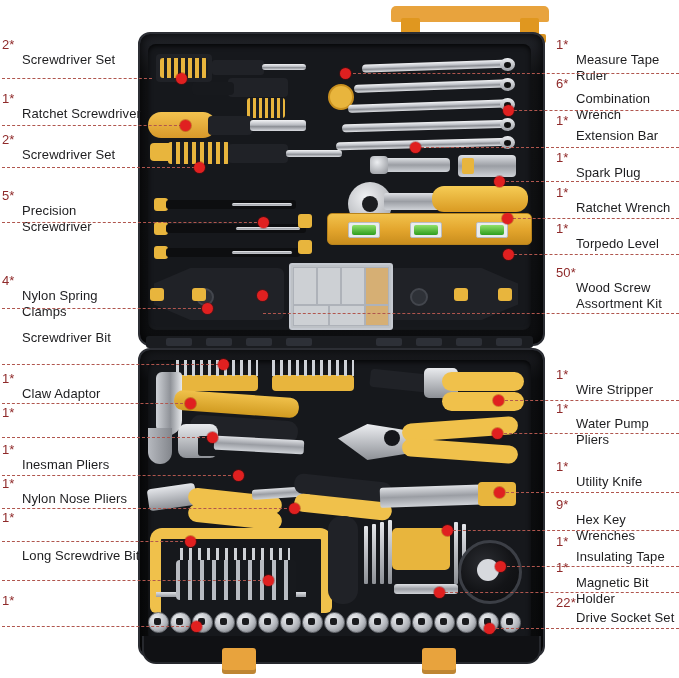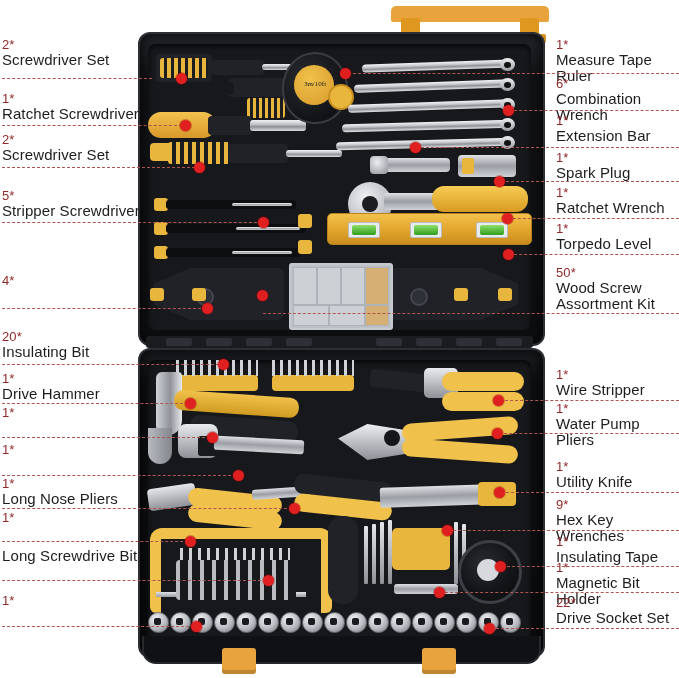--- a/index.html
+++ b/index.html
@@ -106,21 +106,21 @@
      background:radial-gradient(circle at 40% 36%,#2a2c31 0%,#131417 55%,#0c0d0f 100%);border:3px solid #3c3f46;}
   .taperoll::after{content:"";position:absolute;left:16px;top:16px;width:22px;height:22px;border-radius:50%;background:#d7d9de;}
 
   
   .saw-frame{position:absolute;left:18px;top:528px;width:160px;height:74px;border:11px solid #f0c14b;border-radius:12px 12px 6px 6px;border-bottom:none;}
   .saw-blade{position:absolute;left:24px;top:592px;width:150px;height:5px;background:linear-gradient(180deg,#dfe1e5,#9b9ea4);}
 
   
   .label{position:absolute;}
   .label .qty{color:#8f2a2a;font-size:13px;line-height:14px;letter-spacing:.1px;}
-  .label .nm{color:#1d1d1f;font-size:15px;line-height:15.5px;letter-spacing:.1px;white-space:pre-line;}
+  .label .nm{color:#1d1d1f;font-size:13px;line-height:15.5px;letter-spacing:.1px;white-space:pre-line;margin-left:20px;}
   .label.left{left:2px;width:140px;text-align:left;}
   .label.right{left:556px;width:125px;text-align:left;}
 
   .dash{position:absolute;height:0;border-top:1px dashed #b0564e;}
   .dot{position:absolute;width:11px;height:11px;border-radius:50%;background:#e02020;box-shadow:0 0 0 1px rgba(150,0,0,.35);}
 </style>
 </head>
 <body>
 
 <div id="stage">
@@ -174,24 +174,20 @@
     <div class="sh blk" style="left:22px;top:268px;width:130px;height:52px;border-radius:6px;clip-path:polygon(0 30%,28% 0,100% 0,100% 100%,28% 100%,0 70%);"></div>
     <div class="sh" style="left:64px;top:288px;width:14px;height:14px;border-radius:50%;background:#2e3137;border:2px solid #43464d;"></div>
     <div class="sh" style="left:18px;top:288px;width:14px;height:13px;background:#e8b53d;border-radius:3px;"></div>
     <div class="sh" style="left:60px;top:288px;width:14px;height:13px;background:#e8b53d;border-radius:3px;"></div>
 
     <div class="sh blk" style="left:256px;top:268px;width:130px;height:52px;border-radius:6px;clip-path:polygon(0 0,72% 0,100% 30%,100% 70%,72% 100%,0 100%);"></div>
     <div class="sh" style="left:278px;top:288px;width:14px;height:14px;border-radius:50%;background:#2e3137;border:2px solid #43464d;"></div>
     <div class="sh" style="left:322px;top:288px;width:14px;height:13px;background:#e8b53d;border-radius:3px;"></div>
     <div class="sh" style="left:366px;top:288px;width:14px;height:13px;background:#e8b53d;border-radius:3px;"></div>
 
-    <div class="tape">
-      <div class="disc"></div>
-      <div class="tapetxt">3m/10ft</div>
-    </div>
     <div class="sh" style="left:196px;top:84px;width:22px;height:22px;border-radius:50%;background:#e8b53d;border:2px solid #c9901f;"></div>
 
     <div class="wrench" style="left:230px;top:62px;width:152px;transform:rotate(-2deg);"></div>
     <div class="wrhead" style="left:368px;top:58px;transform:rotate(-2deg);"></div>
     <div class="wrench" style="left:222px;top:82px;width:160px;transform:rotate(-2deg);"></div>
     <div class="wrhead" style="left:368px;top:78px;"></div>
     <div class="wrench" style="left:216px;top:102px;width:166px;transform:rotate(-2deg);"></div>
     <div class="wrhead" style="left:368px;top:98px;"></div>
     <div class="wrench" style="left:210px;top:122px;width:172px;transform:rotate(-1.5deg);"></div>
     <div class="wrhead" style="left:368px;top:118px;"></div>
@@ -337,54 +333,55 @@
       <div class="dash" style="left: 2px; top: 125px; width: 180px;"></div>
       <div class="dot" style="left: 180px; top: 120px;"></div>
       <div class="label left" style="top: 133px;">
         <div class="qty">2*</div>
         <div class="nm">Screwdriver Set</div>
       </div>
       <div class="dash" style="left: 2px; top: 167px; width: 193px;"></div>
       <div class="dot" style="left: 194px; top: 162px;"></div>
       <div class="label left" style="top: 189px;">
         <div class="qty">5*</div>
-        <div class="nm">Stripper Screwdriver</div>
+        <div class="nm">Precision Screwdriver</div>
       </div>
       <div class="dash" style="left: 2px; top: 222px; width: 260px;"></div>
       <div class="dot" style="left: 258px; top: 217px;"></div>
       <div class="label left" style="top: 274px;">
         <div class="qty">4*</div>
+        <div class="nm">Nylon Spring Clamps</div>
       </div>
       <div class="dash" style="left: 2px; top: 308px; width: 204px;"></div>
       <div class="dot" style="left: 202px; top: 303px;"></div>
       <div class="label left" style="top: 330px;">
-        <div class="qty">20*</div>
-        <div class="nm">Insulating Bit</div>
+        <div class="nm">Screwdriver Bit</div>
       </div>
       <div class="dash" style="left: 2px; top: 364px; width: 217px;"></div>
       <div class="dot" style="left: 218px; top: 359px;"></div>
       <div class="label left" style="top: 372px;">
         <div class="qty">1*</div>
-        <div class="nm">Drive Hammer</div>
+        <div class="nm">Claw Adaptor</div>
       </div>
       <div class="dash" style="left: 2px; top: 403px; width: 186px;"></div>
       <div class="dot" style="left: 185px; top: 398px;"></div>
       <div class="label left" style="top: 406px;">
         <div class="qty">1*</div>
       </div>
       <div class="dash" style="left: 2px; top: 437px; width: 208px;"></div>
       <div class="dot" style="left: 207px; top: 432px;"></div>
       <div class="label left" style="top: 443px;">
         <div class="qty">1*</div>
+        <div class="nm">Inesman Pliers</div>
       </div>
       <div class="dash" style="left: 2px; top: 475px; width: 234px;"></div>
       <div class="dot" style="left: 233px; top: 470px;"></div>
       <div class="label left" style="top: 477px;">
         <div class="qty">1*</div>
-        <div class="nm">Long Nose Pliers</div>
+        <div class="nm">Nylon Nose Pliers</div>
       </div>
       <div class="dash" style="left: 2px; top: 508px; width: 290px;"></div>
       <div class="dot" style="left: 289px; top: 503px;"></div>
       <div class="label left" style="top: 511px;">
         <div class="qty">1*</div>
       </div>
       <div class="dash" style="left: 2px; top: 541px; width: 186px;"></div>
       <div class="dot" style="left: 185px; top: 536px;"></div>
       <div class="label left" style="top: 548px;">
         <div class="nm">Long Screwdrive Bit</div>

